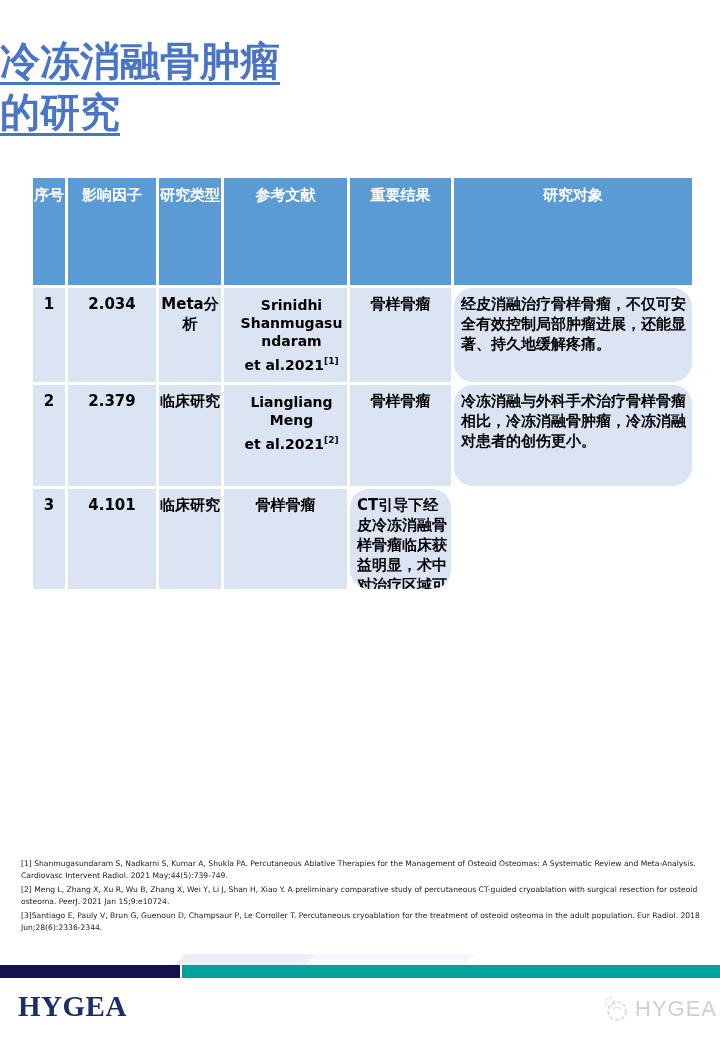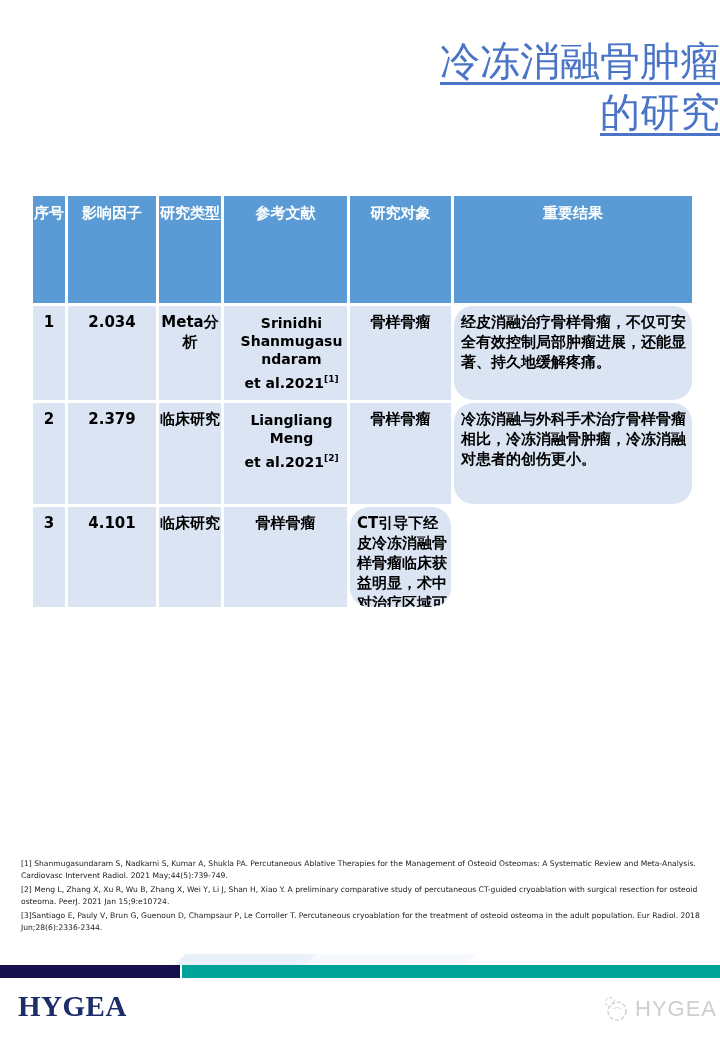--- a/index.html
+++ b/index.html
@@ -6,32 +6,32 @@
   html,body { background:#ffffff; }
   .page {
     position:relative; width:720px; height:1040px;
     background:#ffffff; overflow:hidden;
     font-family:"DejaVu Sans", sans-serif;
   }
 
   
   .title {
     position:absolute; top:36px; left:0; width:100%;
-    text-align:right; color:#4a74c6; font-weight:normal;
+    text-align:left; color:#4a74c6; font-weight:bold;
     font-size:40px; line-height:51px;
   }
   .title .tline {
     text-decoration:underline;
     text-decoration-thickness:3px;
     text-underline-offset:7px;
   }
 
   
   .ctable {
-    position:absolute; left:33px; top:196px;
+    position:absolute; left:33px; top:178px;
     display:grid;
     grid-template-columns:32px 88px 62px 123px 101px 238px;
     grid-template-rows:107px 94px 101px 100px;
     gap:3px;
   }
   .tcell { overflow:hidden; }
   .th {
     background:#5b9bd5; color:#ffffff; font-weight:bold;
     font-size:15px; text-align:center; padding-top:7px; line-height:20px;
   }
@@ -97,22 +97,22 @@
     <div class="tline">冷冻消融骨肿瘤</div>
     <div class="tline">的研究</div>
   </div>
 
   <div class="ctable">
 
     <div class="tcell th">序号</div>
     <div class="tcell th">影响因子</div>
     <div class="tcell th">研究类型</div>
     <div class="tcell th">参考文献</div>
+    <div class="tcell th">重要结果</div>
     <div class="tcell th">研究对象</div>
-    <div class="tcell th">重要结果</div>
 
     <div class="tcell td">1</div>
     <div class="tcell td">2.034</div>
     <div class="tcell td">Meta分析</div>
     <div class="tcell td ref">
       <div class="ref-name">Srinidhi Shanmugasundaram</div>
       <div class="ref-etal"><span>et al.2021</span><sup>[1]</sup></div>
     </div>
     <div class="tcell td">骨样骨瘤</div>
     <div class="tcell td result">经皮消融治疗骨样骨瘤，不仅可安全有效控制局部肿瘤进展，还能显著、持久地缓解疼痛。</div>

